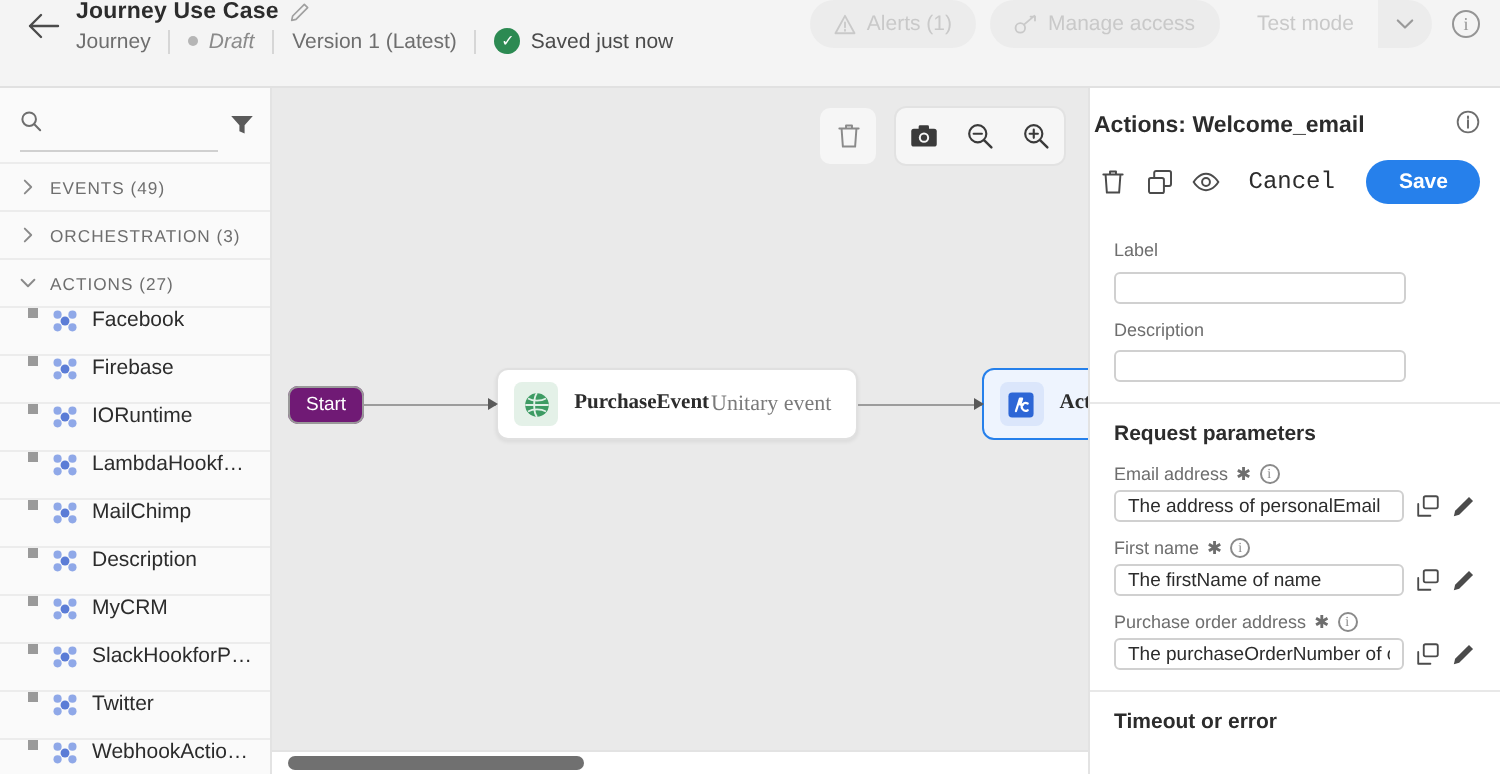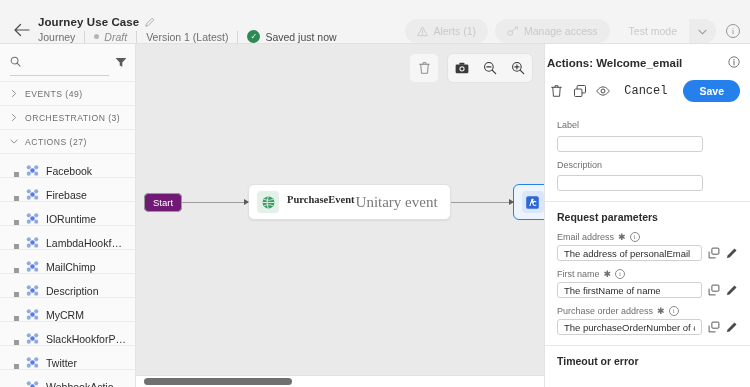--- a/index.html
+++ b/index.html
@@ -10,21 +10,21 @@
     overflow: hidden;
     color: #2c2c2c;
   }
   .app { position: relative; width: 750px; height: 387px; display: flex; flex-direction: column; }
 
   
   .header {
     height: 44px; min-height: 44px;
     background: #f4f4f4;
     border-bottom: 1px solid #e1e1e1;
-    display: flex; align-items: flex-end;
+    display: flex; align-items: flex-start;
     padding: 0 10px 0 8px;
     position: relative;
   }
   .back-btn {
     width: 26px; height: 26px;
     display: flex; align-items: center; justify-content: center;
     color: #4b4b4b; flex: 0 0 auto; margin-right: 4px;
   }
   .title-block { display: flex; flex-direction: column; justify-content: center; gap: 2px; }
   .title-row { display: flex; align-items: center; gap: 6px; }
@@ -82,21 +82,21 @@
 
   .group-row {
     height: 24px; display: flex; align-items: center; gap: 7px;
     padding: 0 10px; border-top: 1px solid #ececec;
     font-size: 8.6px; letter-spacing: .5px; color: #6e6e6e; text-transform: uppercase;
   }
   .chev { color: #8a8a8a; display: flex; align-items: center; width: 8px; }
   .chev.right svg { transform: rotate(-90deg); }
   .list { flex: 1; overflow: hidden; }
   .list-item {
-    height: 24px; display: flex; align-items: flex-end; gap: 7px;
+    height: 24px; display: flex; align-items: flex-start; gap: 7px;
     padding: 0 8px 0 14px; border-top: 1px solid #ececec;
     font-size: 10.5px; color: #2c2c2c;
     background: #fafafa;
   }
   .drag-handle { width: 5px; height: 5px; background: #9a9a9a; flex: 0 0 auto; }
   .act-icon { width: 13px; height: 13px; flex: 0 0 auto; display: flex; align-items: center; justify-content: center; }
   .item-label { white-space: nowrap; overflow: hidden; text-overflow: ellipsis; }
 
   
   .canvas { flex: 1; position: relative; background: #eaeaea; overflow: hidden; }
@@ -121,21 +121,21 @@
     display: flex; align-items: center; gap: 8px;
     padding: 6px 12px 6px 8px; min-width: 118px;
     box-shadow: 0 1px 2px rgba(0,0,0,.07);
   }
   .node.selected { border: 1.5px solid #2680eb; background: #eef4fe; box-shadow: none; }
   .node-ico { width: 22px; height: 22px; border-radius: 4px; display: flex; align-items: center; justify-content: center; flex: 0 0 auto; }
   .node-ico.green { background: #e4f1e8; }
   .node-ico.blue { background: #dbe6fb; }
   .node-txt { display: flex; flex-direction: row; gap: 1px; font-family: Liberation Serif, serif; }
   .node-title { font-size: 10.5px; font-weight: bold; color: #2c2c2c; white-space: nowrap; }
-  .node-sub { font-size: 15px; color: #7a7a7a; white-space: nowrap; }
+  .node-sub { font-size: 11px; color: #7a7a7a; white-space: nowrap; }
 
   .hscroll-track { position: absolute; left: 0; right: 0; bottom: 0; height: 12px; background: #ffffff; border-top: 1px solid #e3e3e3; }
   .hscroll-thumb { position: absolute; left: 8px; bottom: 2px; width: 148px; height: 7px; border-radius: 4px; background: #707070; }
 
   
   .panel {
     width: 206px; min-width: 206px;
     background: #ffffff; border-left: 1px solid #e3e3e3;
     display: flex; flex-direction: column; overflow: hidden;
   }

